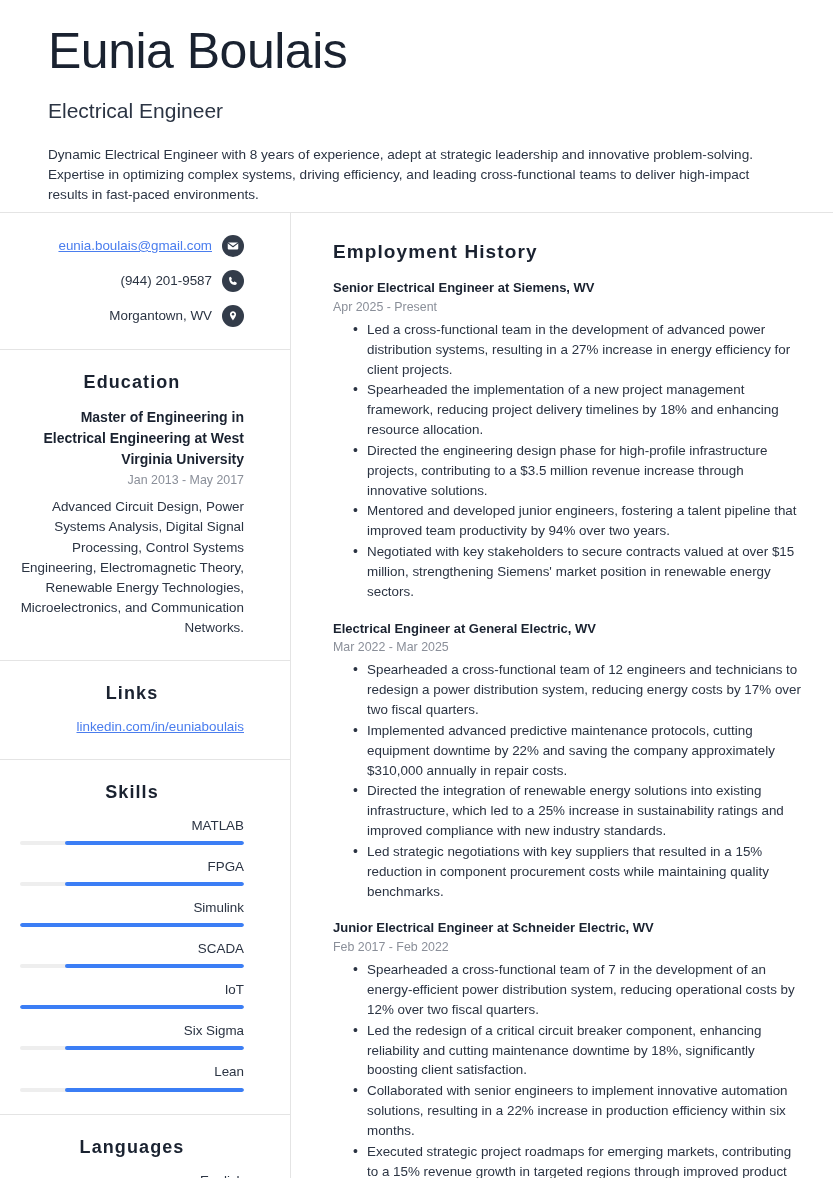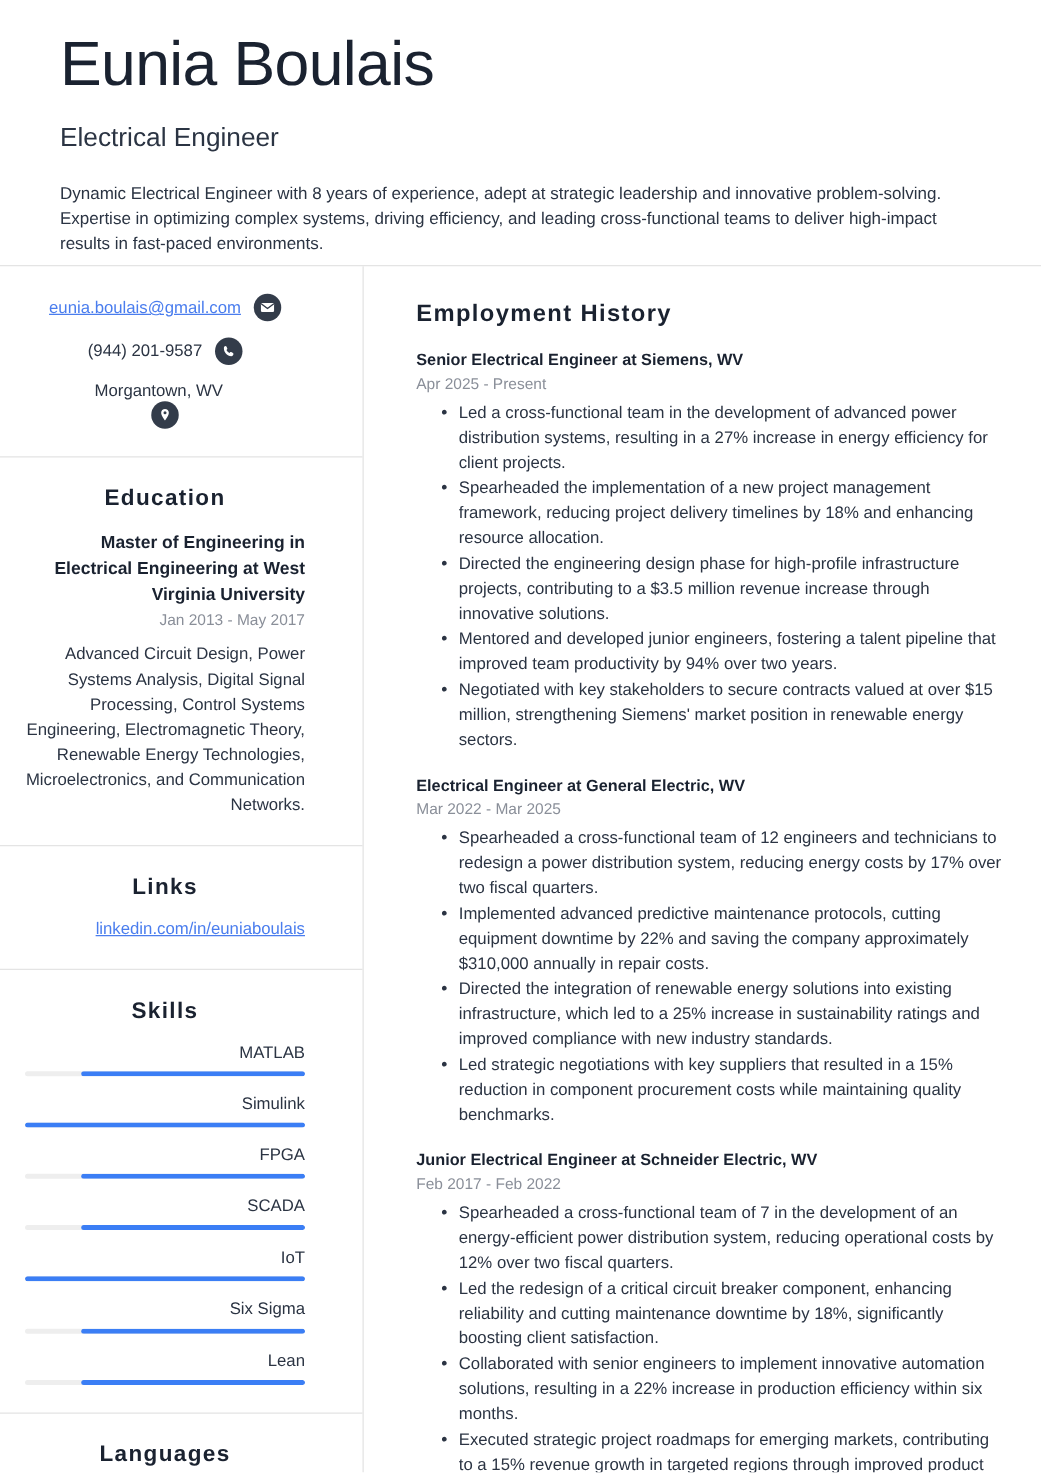--- a/index.html
+++ b/index.html
@@ -98,24 +98,24 @@
     color: #1a2230;
     margin: 0 0 14px 0;
     text-align: center;
   }
 
   
   .contact-list { margin: 0; padding: 0; }
   .contact-row {
     display: flex;
     align-items: center;
-    justify-content: center;
+    justify-content: flex-end;
     margin-bottom: 13px;
   }
-  .contact-row:last-child { margin-bottom: 0; flex-direction: column; }
+  .contact-row:last-child { margin-bottom: 0; }
   .contact-text {
     font-size: 13.4px;
     color: #2b3443;
     margin-right: 10px;
     line-height: 1.2;
   }
   .contact-text.link {
     color: #4a7dee;
     text-decoration: underline;
   }
@@ -298,30 +298,30 @@
         <div class="side-heading">Skills</div>
 
         <div class="skill-row">
           <div class="skill-name">MATLAB</div>
           <div class="skill-track">
             <div class="skill-fill" style="width: 80%;"></div>
           </div>
         </div>
 
         <div class="skill-row">
+          <div class="skill-name">FPGA</div>
+          <div class="skill-track">
+            <div class="skill-fill" style="width: 80%;"></div>
+          </div>
+        </div>
+
+        <div class="skill-row">
           <div class="skill-name">Simulink</div>
           <div class="skill-track">
             <div class="skill-fill" style="width: 100%;"></div>
-          </div>
-        </div>
-
-        <div class="skill-row">
-          <div class="skill-name">FPGA</div>
-          <div class="skill-track">
-            <div class="skill-fill" style="width: 80%;"></div>
           </div>
         </div>
 
         <div class="skill-row">
           <div class="skill-name">SCADA</div>
           <div class="skill-track">
             <div class="skill-fill" style="width: 80%;"></div>
           </div>
         </div>
 

